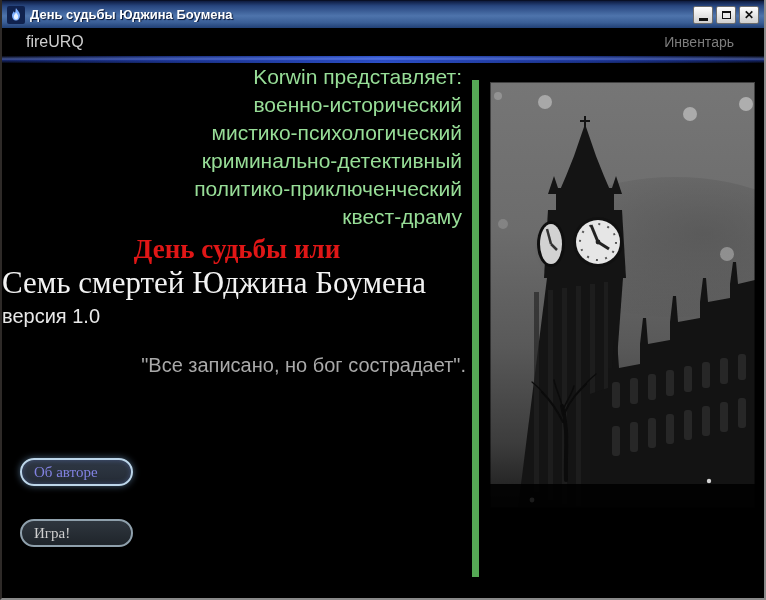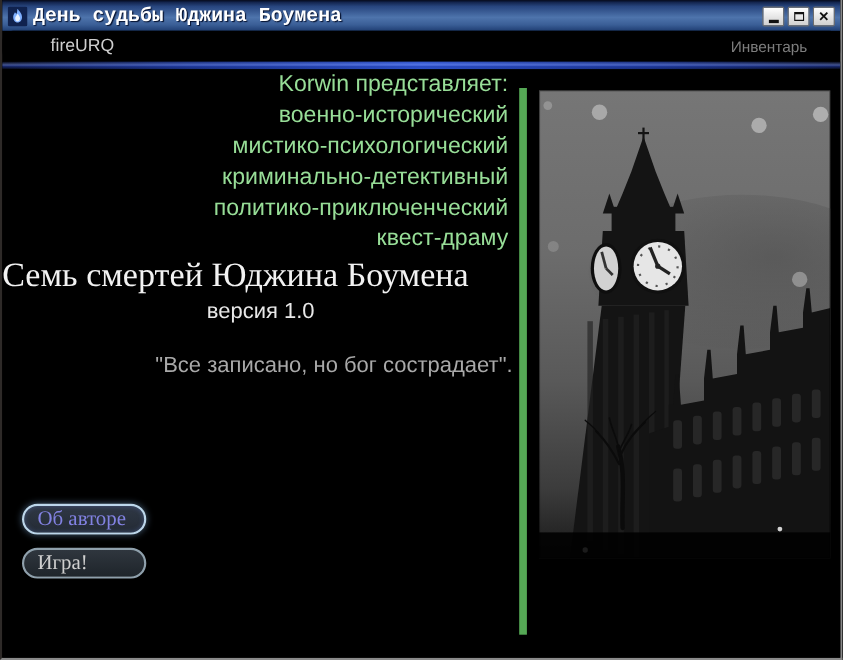--- a/index.html
+++ b/index.html
@@ -11,38 +11,38 @@
   }
   
   .titlebar{
     position:absolute;top:0;left:0;right:0;height:28px;
     background:linear-gradient(to bottom,#0e1c40 0%,#27457e 18%,#4e74ac 55%,#3a5e96 80%,#203f74 100%);
     border-top:1px solid #091026;
     display:flex;align-items:center;padding:0 5px;box-sizing:border-box;
   }
   .app-icon{width:18px;height:18px;margin-right:5px;flex:0 0 auto;}
   .title-text{
-    color:#ffffff;font-weight:bold;font-size:18px;
-    text-shadow:1px 1px 1px #05112e;flex:1 1 auto;white-space:nowrap;overflow:hidden;font-family:Liberation Mono, monospace;
+    color:#ffffff;font-weight:bold;font-size:13px;
+    text-shadow:1px 1px 1px #05112e;flex:1 1 auto;white-space:nowrap;overflow:hidden;
   }
   .win-controls{display:flex;gap:3px;align-items:center;}
   .win-btn{
     width:20px;height:18px;box-sizing:border-box;
     background:linear-gradient(to bottom,#ffffff,#cfcfcf);
     border:1px solid #6d6d6d;border-radius:2px;
     display:flex;align-items:center;justify-content:center;
     color:#111;font-size:12px;font-weight:bold;line-height:1;cursor:default;
   }
   .win-btn .min-glyph{display:block;width:9px;height:3px;background:#111;margin-top:9px;}
   .win-btn .max-glyph{display:block;width:9px;height:8px;border:1px solid #111;border-top:2px solid #111;box-sizing:border-box;background:#e8e8e8;}
   
   .menubar{
     position:absolute;top:28px;left:0;right:0;height:28px;background:#000;
     display:flex;align-items:center;justify-content:space-between;
-    padding:0 30px 0 44px;box-sizing:border-box;border-radius:10px;
+    padding:0 30px 0 24px;box-sizing:border-box;border-radius:10px;
   }
   .menu-left{color:#cfcfcf;font-size:16px;}
   .menu-right{color:#7d7d7d;font-size:14px;}
   
   .blue-line{
     position:absolute;top:56px;left:0;right:0;height:7px;
     background:
       linear-gradient(to bottom,rgba(10,14,30,0) 0%,rgba(120,150,255,0.55) 45%,rgba(40,70,190,0.55) 60%,rgba(5,8,20,0) 100%),
       linear-gradient(to right,#04060f 0%,#162a74 22%,#2c50c8 50%,#162a74 78%,#04060f 100%);
   }
@@ -54,29 +54,29 @@
     font-size:21px;line-height:28px;
   }
   .red-title{
     margin-top:3px;text-align:center;
     font-family:"Liberation Serif",serif;font-weight:bold;font-size:27px;line-height:30px;
   }
   .main-title{
     margin-top:1px;text-align:left;color:#f2f2f2;
     font-family:"Liberation Serif",serif;font-size:31px;line-height:36px;
   }
-  .version-line{margin-top:3px;text-align:center;color:#e8e8e8;font-size:20px;line-height:24px;}
+  .version-line{margin-top:3px;text-align:left;color:#e8e8e8;font-size:20px;line-height:24px;}
   .quote-line{margin-top:26px;text-align:right;padding-right:6px;color:#a9a9a9;font-size:20px;}
   
   .btn-stack{position:absolute;left:18px;top:395px;}
   .urq-btn{
-    width:113px;height:28px;box-sizing:border-box;margin-bottom:12px;
+    width:113px;height:28px;box-sizing:border-box;margin-bottom:33px;
     border:2px solid #8fa0ac;border-radius:14px;
     background:linear-gradient(to bottom,#2f363e,#1f252b);
-    color:#cfcfcf;font-family:"Liberation Serif",serif;font-size:19px;
+    color:#cfcfcf;font-family:"Liberation Serif",serif;font-size:15px;
     display:flex;align-items:center;padding-left:12px;cursor:pointer;
   }
   .urq-btn.focused{
     border-color:#bcd6ea;color:#8282e2;
     background:linear-gradient(to bottom,#2f3845,#242b35);
     box-shadow:0 0 7px rgba(140,190,240,0.5), inset 0 0 5px rgba(110,140,230,0.35);
   }
   
   .green-bar{position:absolute;left:470px;top:17px;width:7px;height:497px;background:#55a855;}
   .photo{position:absolute;left:488px;top:19px;width:265px;height:426px;display:block;}
@@ -117,20 +117,21 @@
 
     <div class="text-col">
       <div class="green-block" id="green-block" style="color: rgb(151, 221, 151);">
         <div>Korwin представляет:</div>
         <div>военно-исторический</div>
         <div>мистико-психологический</div>
         <div>криминально-детективный</div>
         <div>политико-приключенческий</div>
         <div>квест-драму</div>
       </div>
+      <div class="red-title" id="red-title" style="color: rgb(224, 22, 22);">День судьбы или</div>
       <div class="main-title">Семь смертей Юджина Боумена</div>
       <div class="version-line">версия 1.0</div>
       <div class="quote-line">"Все записано, но бог сострадает".</div>
     </div>
 
     <div class="btn-stack">
       <div class="urq-btn focused">Об авторе</div>
       <div class="urq-btn">Игра!</div>
     </div>
 

